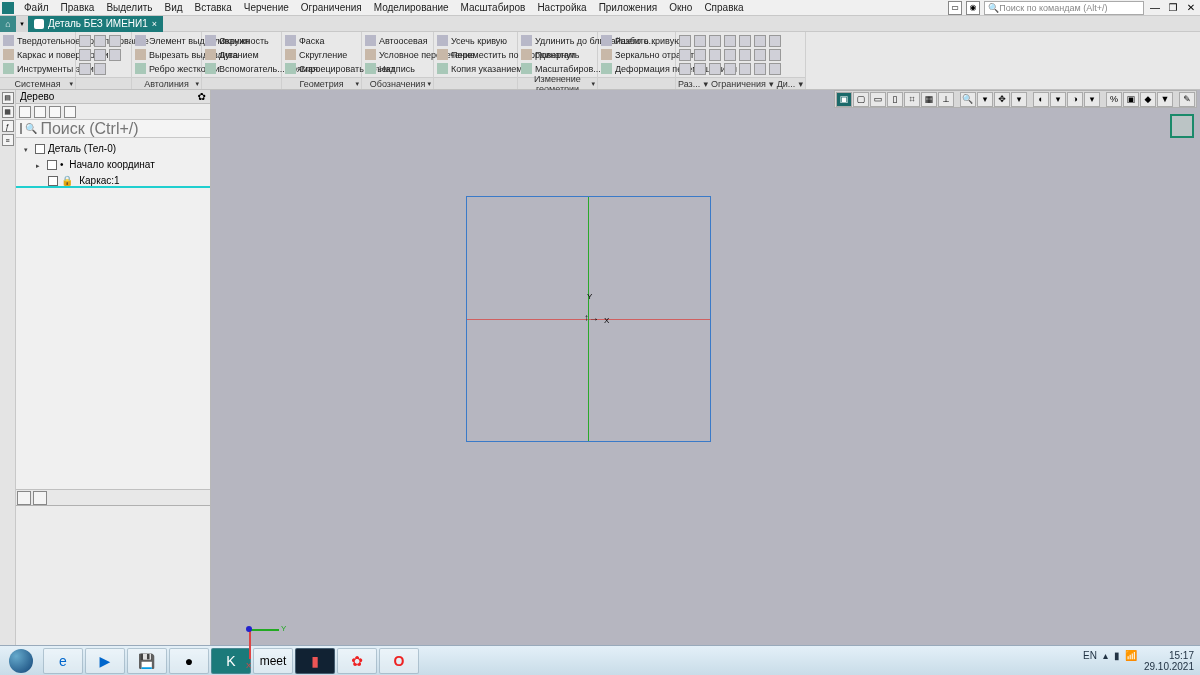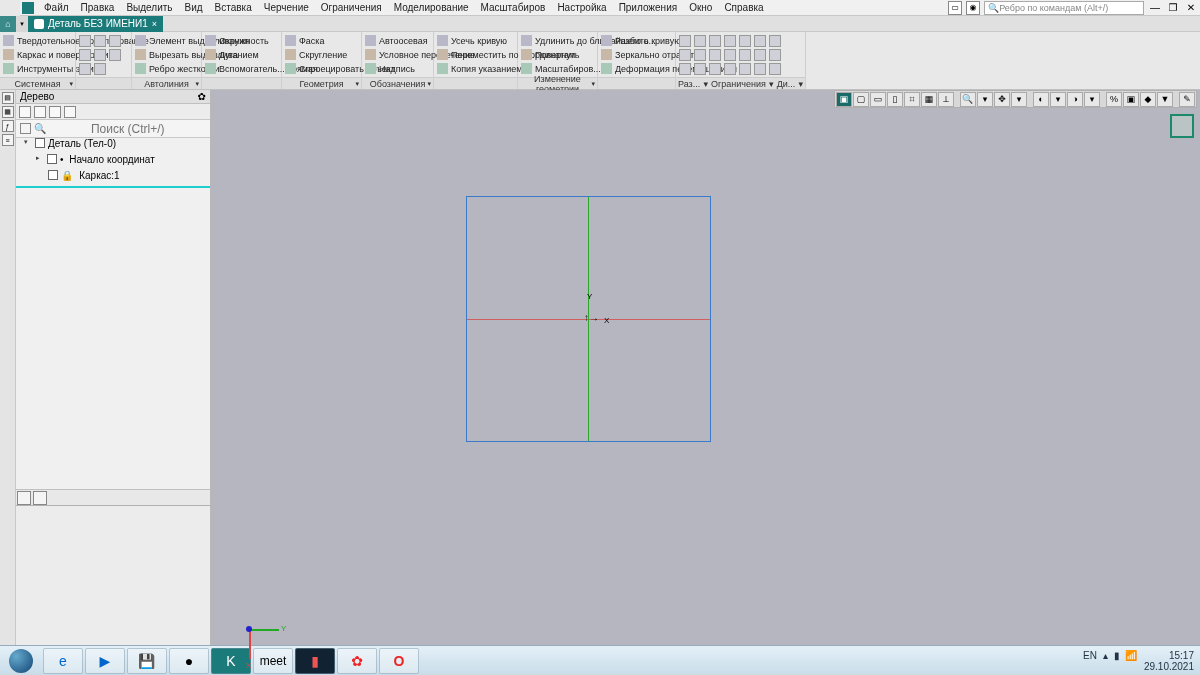--- a/index.html
+++ b/index.html
@@ -1,17 +1,17 @@
 <!DOCTYPE html>
 <html><head>
 <meta charset="utf-8">
 <style>
 * { margin:0; padding:0; box-sizing:border-box; font-family:"Segoe UI",Tahoma,sans-serif; }
 body { width:1200px; height:675px; overflow:hidden; background:#e8e8e8; font-size:10px; }
-.menubar { height:16px; background:#f0f0f0; display:flex; align-items:center; padding:0 2px; border-bottom:1px solid #c8c8c8;margin-left:20px; }
+.menubar { height:16px; background:#f0f0f0; display:flex; align-items:center; padding:0 2px; border-bottom:1px solid #c8c8c8; }
 .menubar .logo { width:12px; height:12px; background:#1b7a7a; margin-right:4px; }
 .menubar .mi { padding:0 6px; color:#222; cursor:default; font-size:10px; }
 .menubar .right { margin-left:auto; display:flex; align-items:center; gap:4px; }
 .menubar .iconbtn { width:14px; height:14px; border:1px solid #888; background:#fff; display:flex; align-items:center; justify-content:center; font-size:8px; }
 .menubar .search { width:160px; height:14px; border:1px solid #aaa; background:#fff; display:flex; align-items:center; padding:0 3px; color:#888; font-size:9px; }
 .menubar .winbtn { width:14px; height:14px; display:flex; align-items:center; justify-content:center; font-size:10px; }
 
 .tabbar { height:16px; background:#e0e0e0; display:flex; align-items:center; border-bottom:1px solid #c8c8c8; }
 .tabbar .home { width:16px; height:16px; background:#3a8a8a; display:flex; align-items:center; justify-content:center; color:#fff; font-size:9px; }
 .tabbar .dd { width:12px; height:16px; background:#d8d8d8; display:flex; align-items:center; justify-content:center; font-size:7px; }
@@ -35,23 +35,23 @@
 .main { display:flex; height:calc(675px - 16px - 16px - 58px - 30px); }
 .leftrail { width:16px; background:#e4e4e4; border-right:1px solid #c8c8c8; display:flex; flex-direction:column; align-items:center; gap:2px; padding-top:2px; }
 .leftrail .ricon { width:12px; height:12px; border:1px solid #888; background:#f4f4f4; font-size:7px; display:flex; align-items:center; justify-content:center; }
 
 .leftpanel { width:195px; background:#e8e8e8; border-right:1px solid #b8b8b8; display:flex; flex-direction:column; }
 .lp-head { height:14px; background:#e0e0e0; border-bottom:1px solid #c0c0c0; display:flex; align-items:center; padding:0 4px; font-size:10px; justify-content:space-between; }
 .lp-tools { height:16px; background:#ececec; border-bottom:1px solid #c8c8c8; display:flex; align-items:center; gap:3px; padding:0 3px; }
 .lp-tools .tic { width:12px; height:12px; border:1px solid #888; background:#f8f8f8; }
 .lp-search { height:18px; border-bottom:1px solid #c8c8c8; display:flex; align-items:center; padding:0 4px; gap:3px; background:#f4f4f4; }
 .lp-search .sic { width:11px; height:11px; border:1px solid #888; }
-.lp-search input { border:none; background:transparent; flex:1; font-size:12px; color:#888; outline:none;text-align:center; }
+.lp-search input { border:none; background:transparent; flex:1; font-size:16px; color:#888; outline:none; }
 .tree { flex:1; background:#f0f0f0; overflow:auto; }
-.tree .node { height:16px; display:flex; align-items:flex-start; padding-left:8px; font-size:10px; gap:3px; }
+.tree .node { height:16px; display:flex; align-items:flex-end; padding-left:8px; font-size:10px; gap:3px; }
 .tree .node .arrow { font-size:7px; color:#444; width:8px; }
 .tree .node .nic { width:10px; height:10px; border:1px solid #666; background:#fff; }
 .tree .node.in1 { padding-left:20px; }
 .tree .node.in2 { padding-left:32px; }
 .tree .sep { height:2px; background:#1fcfcf; }
 .lp-bottom { height:16px; display:flex; gap:2px; padding:1px; border-top:1px solid #c0c0c0; }
 .lp-bottom .bic { width:14px; height:14px; border:1px solid #888; background:#f4f4f4; }
 .lp-lower { flex:0 0 140px; background:#ececec; border-top:1px solid #b0b0b0; }
 
 .canvas-wrap { flex:1; position:relative; background:#b6b6c0; }
@@ -96,21 +96,21 @@
   <div class="mi">Ограничения</div>
   <div class="mi">Моделирование</div>
   <div class="mi">Масштабиров</div>
   <div class="mi">Настройка</div>
   <div class="mi">Приложения</div>
   <div class="mi">Окно</div>
   <div class="mi">Справка</div>
   <div class="right">
     <div class="iconbtn">▭</div>
     <div class="iconbtn">◉</div>
-    <div class="search">🔍 <span>Ребро по командам (Alt+/)</span></div>
+    <div class="search">🔍 <span>Поиск по командам (Alt+/)</span></div>
     <div class="winbtn">—</div>
     <div class="winbtn">❐</div>
     <div class="winbtn">✕</div>
   </div>
 </div>
 
 <div class="tabbar">
   <div class="home">⌂</div>
   <div class="dd">▾</div>
   <div class="tab">

